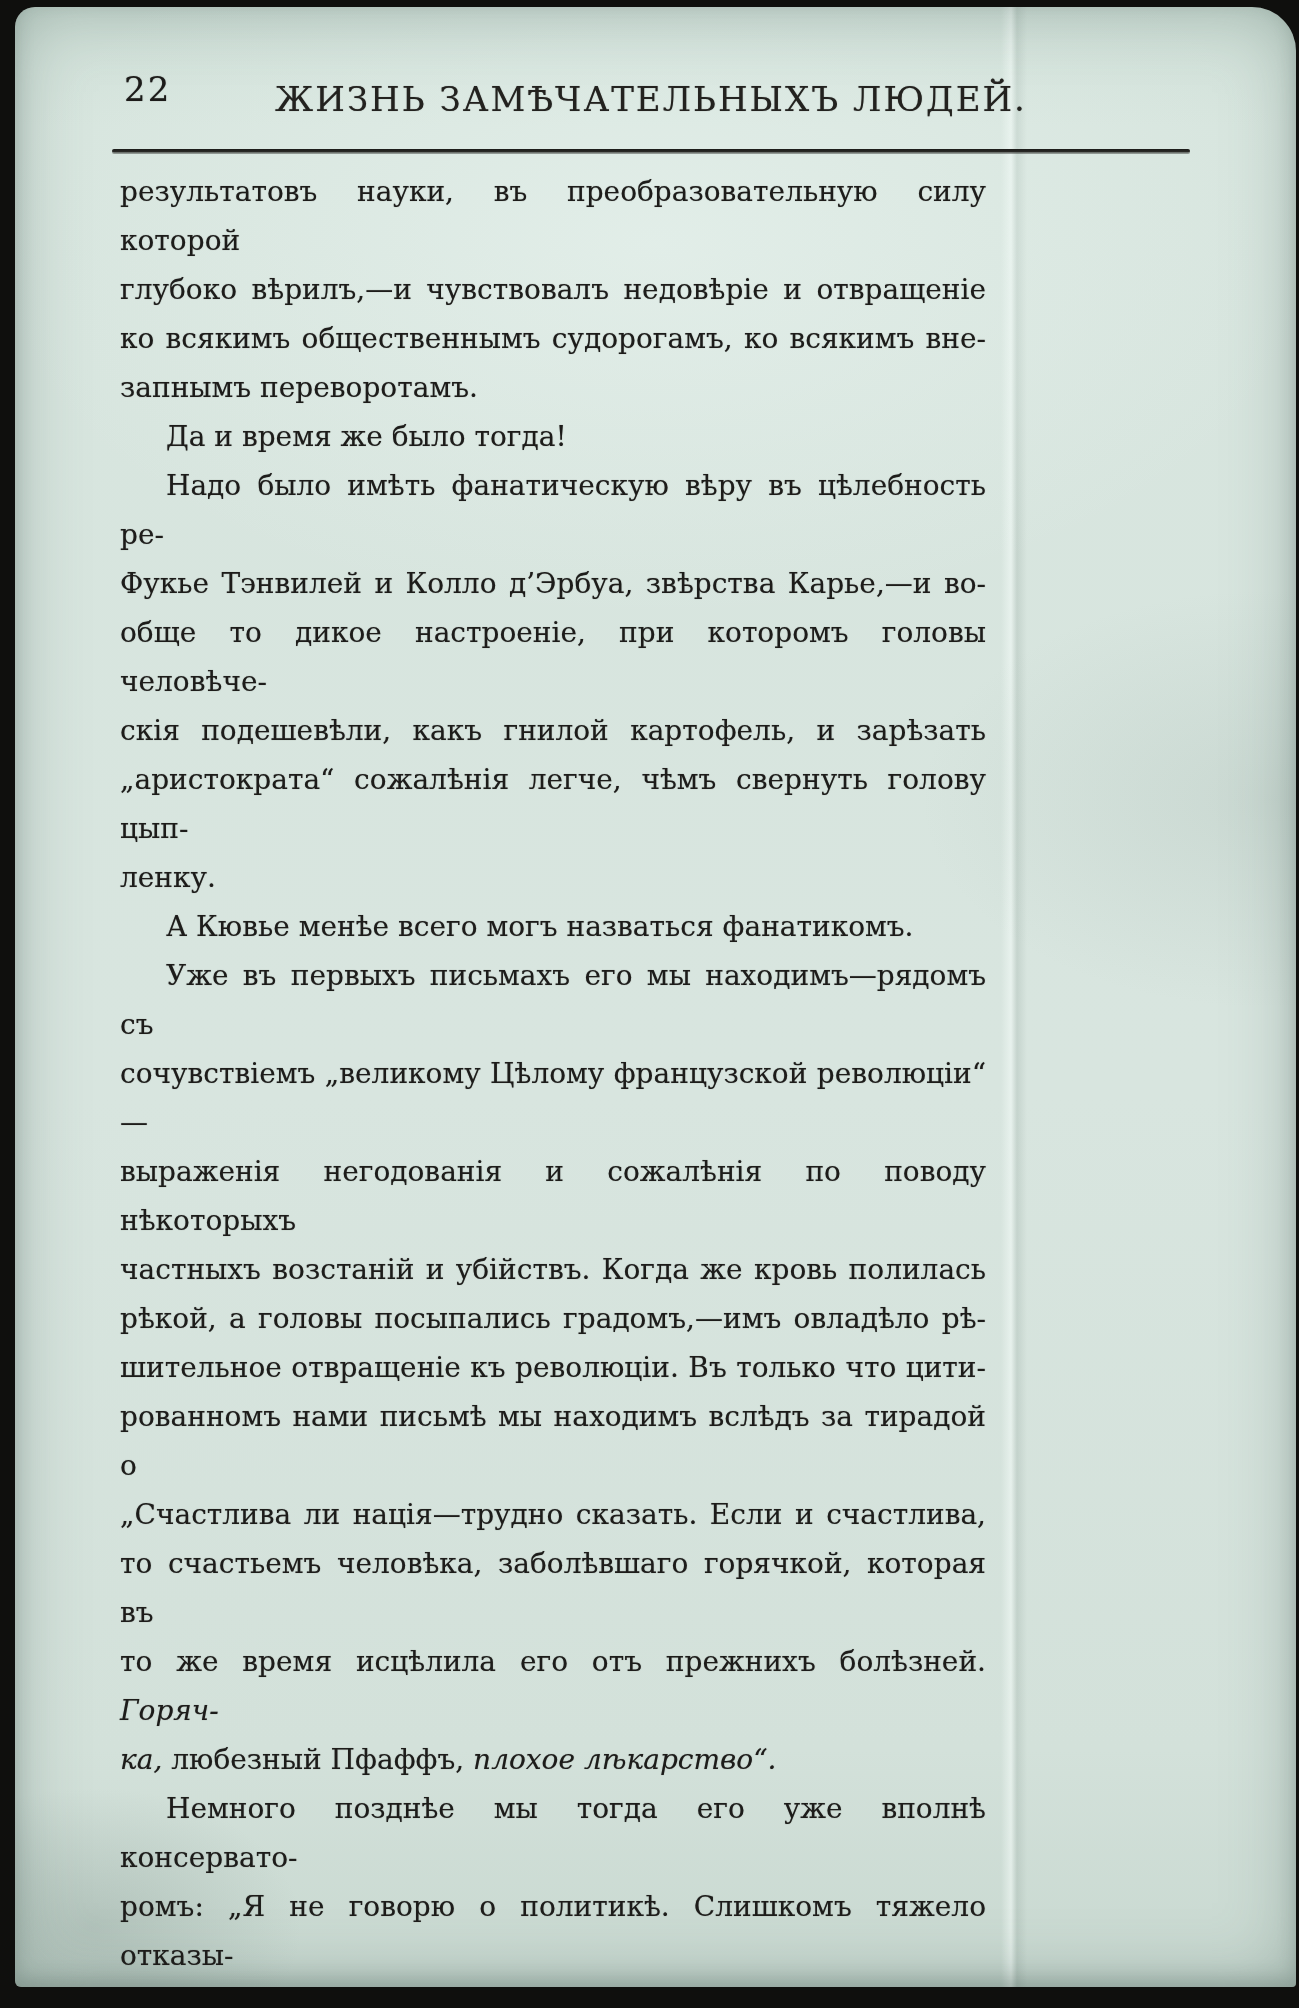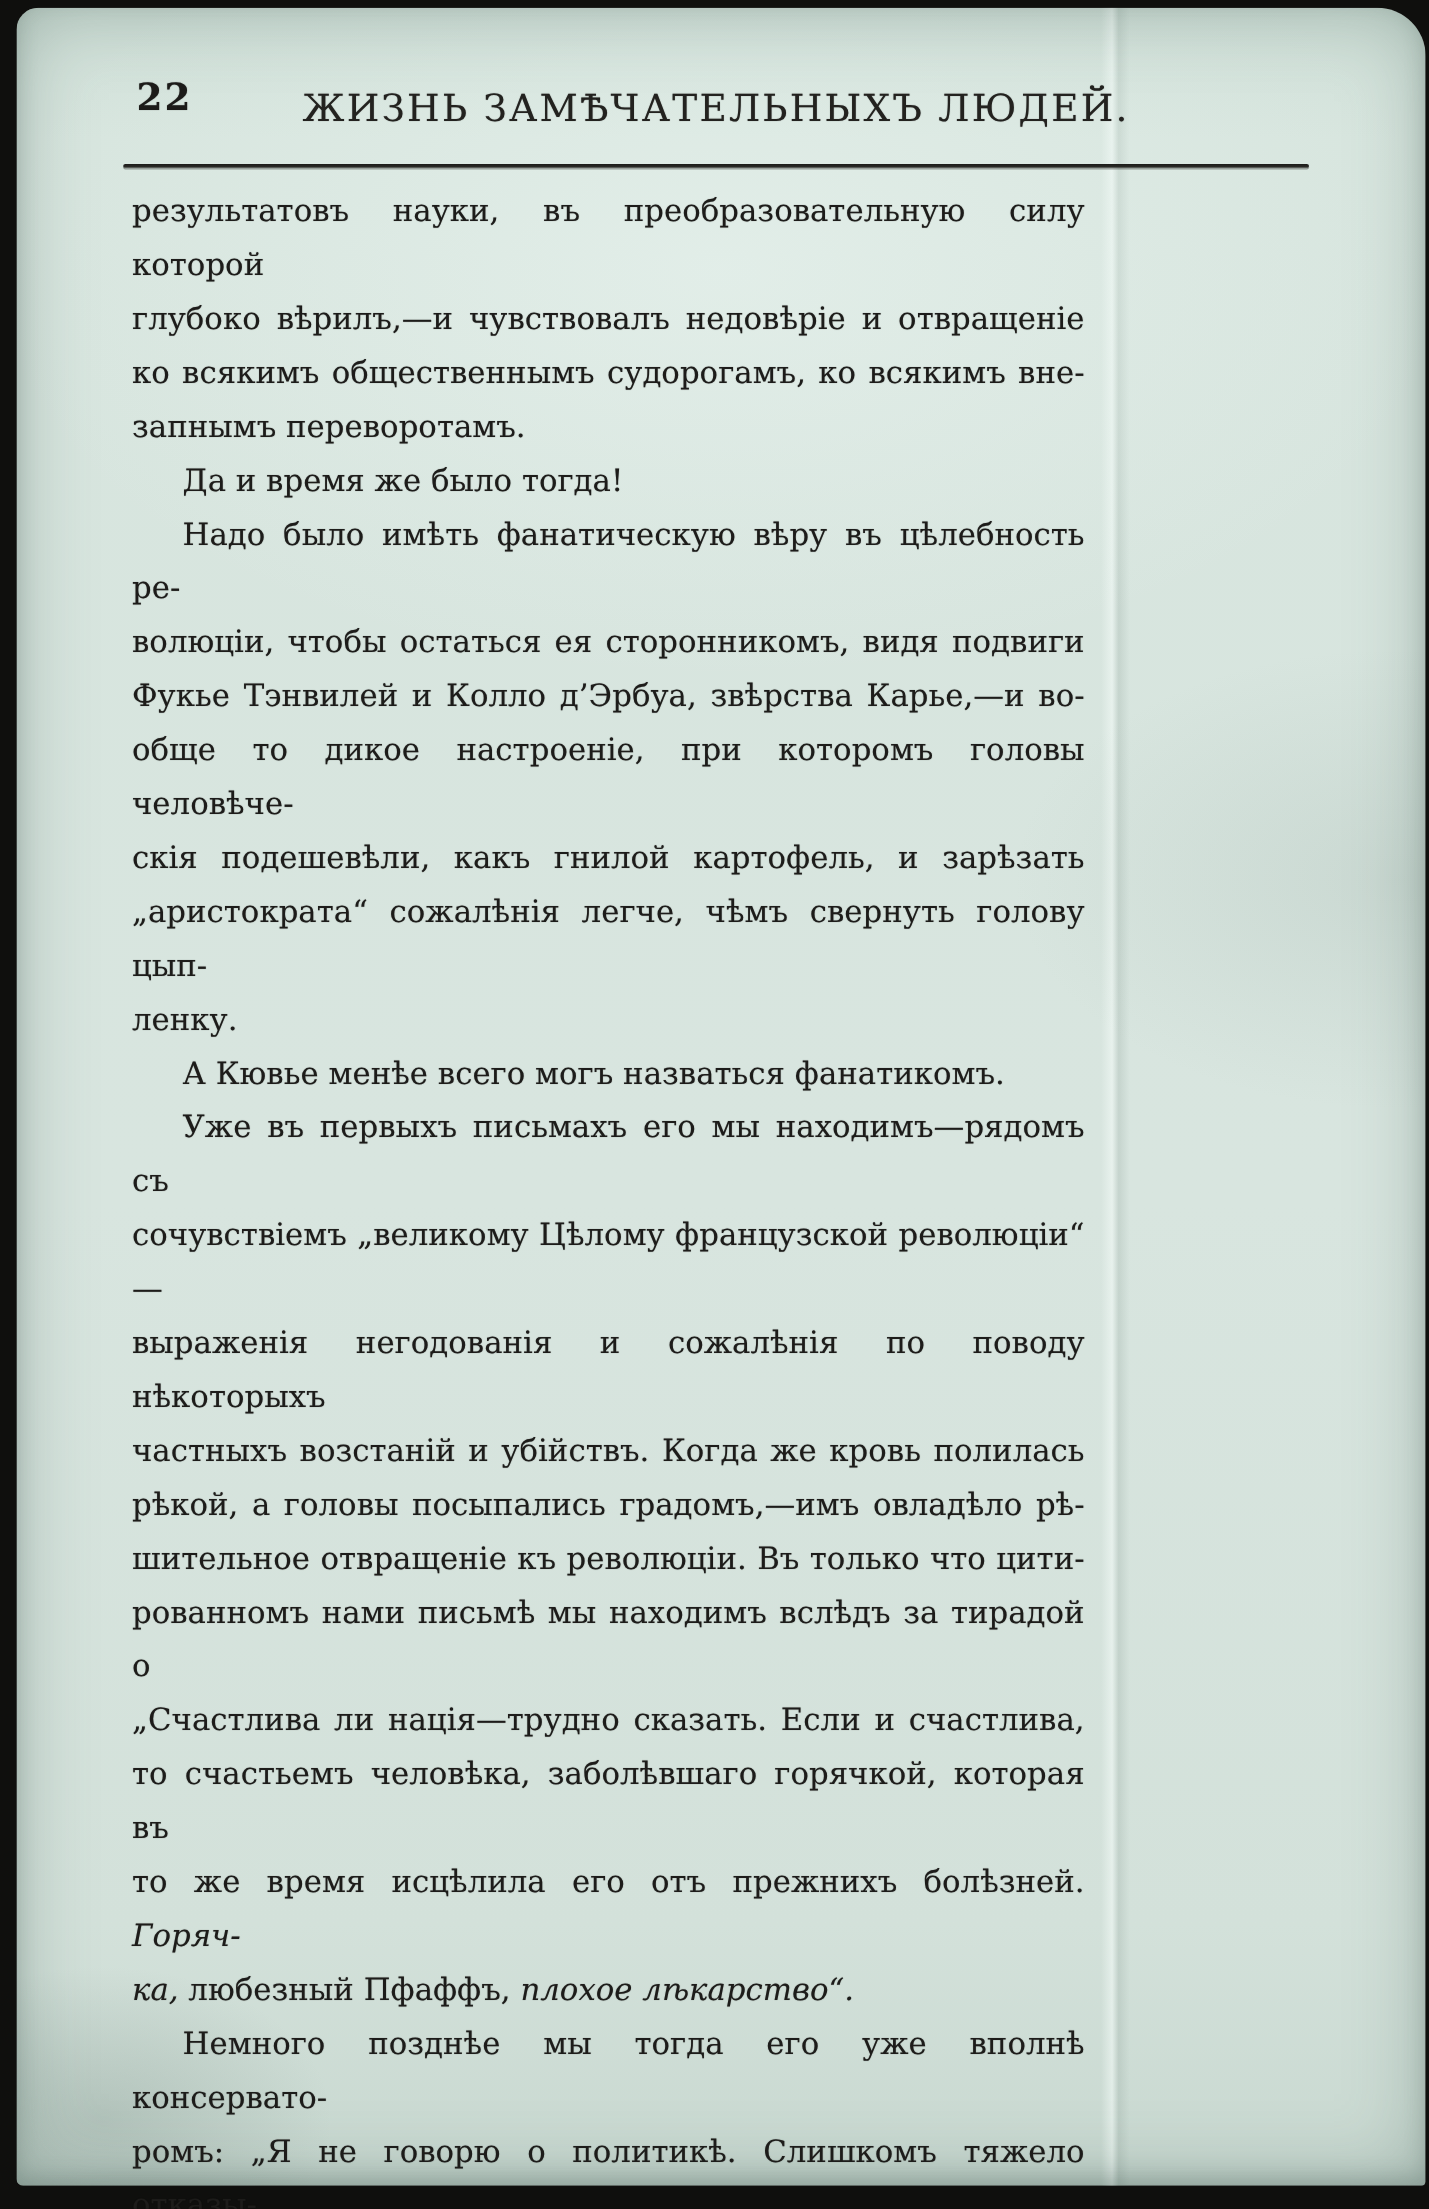--- a/index.html
+++ b/index.html
@@ -24,21 +24,20 @@
   }
   .hdr{
     position:relative;
     margin:68px 0 0 97px;width:1078px;height:40px;
     text-align:center;
   }
   .pagenum{
     position:absolute;left:12px;top:-6px;
     font-size:34px;letter-spacing:2px;color:#1c1b19;
     text-shadow:0 0 1px rgba(25,25,25,.5);
-    font-weight:bold;
   }
   .runtitle{
     display:inline-block;margin-top:4px;
     font-size:34px;letter-spacing:2px;color:#23221f;
     text-shadow:0 0 1px rgba(25,25,25,.45);
     white-space:nowrap;
   }
   .rule{
     margin:34px 0 0 97px;width:1078px;height:4px;
     background:linear-gradient(180deg,#1b1b19 0%,#2a2a26 70%,rgba(40,40,36,.35) 100%);
@@ -78,21 +77,20 @@
         <div class="line j">ко всякимъ общественнымъ судорогамъ, ко всякимъ вне-</div>
         <div class="line">запнымъ переворотамъ.</div>
       </div>
 
       <div class="para">
         <div class="line ind">Да и время же было тогда!</div>
       </div>
 
       <div class="para">
         <div class="line j ind">Надо было имѣть фанатическую вѣру въ цѣлебность ре-</div>
-        <div class="line j">волюціи, чтобы остаться ея сторонникомъ, видя подвиги</div>
         <div class="line j">Фукье Тэнвилей и Колло д’Эрбуа, звѣрства Карье,—и во-</div>
         <div class="line j">обще то дикое настроеніе, при которомъ головы человѣче-</div>
         <div class="line j">скія подешевѣли, какъ гнилой картофель, и зарѣзать</div>
         <div class="line j">„аристократа“ сожалѣнія легче, чѣмъ свернуть голову цып-</div>
         <div class="line">ленку.</div>
       </div>
 
       <div class="para">
         <div class="line ind">А Кювье менѣе всего могъ назваться фанатикомъ.</div>
       </div>

